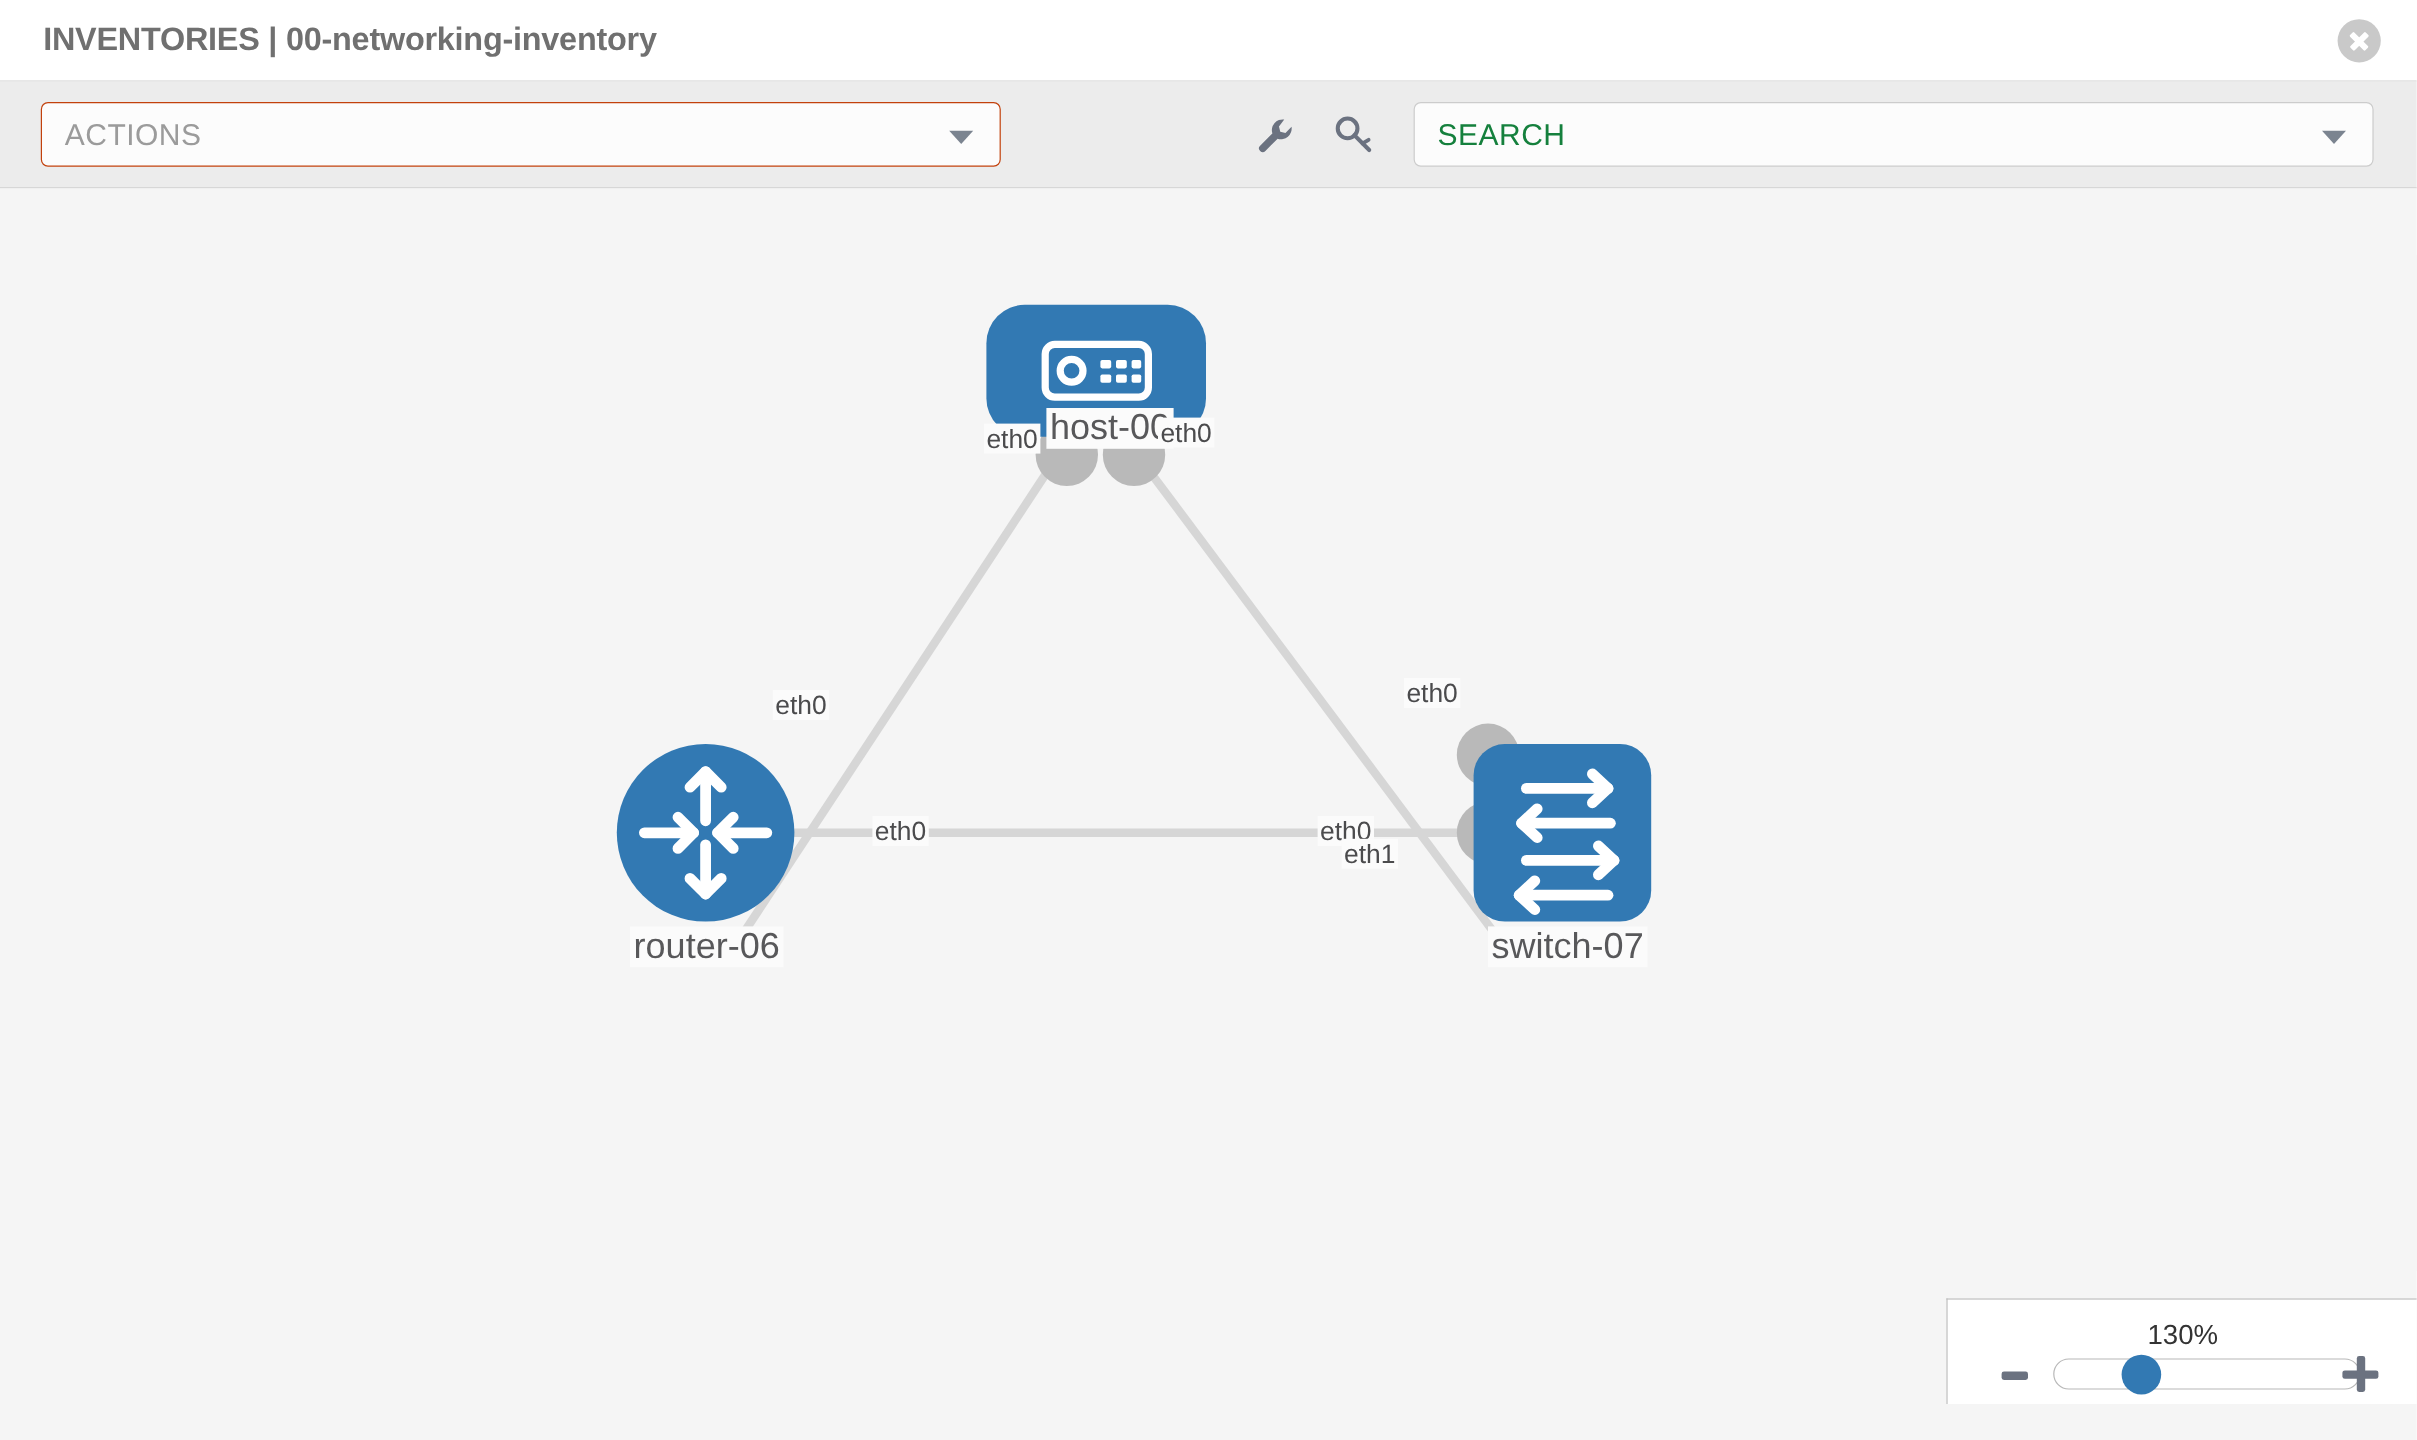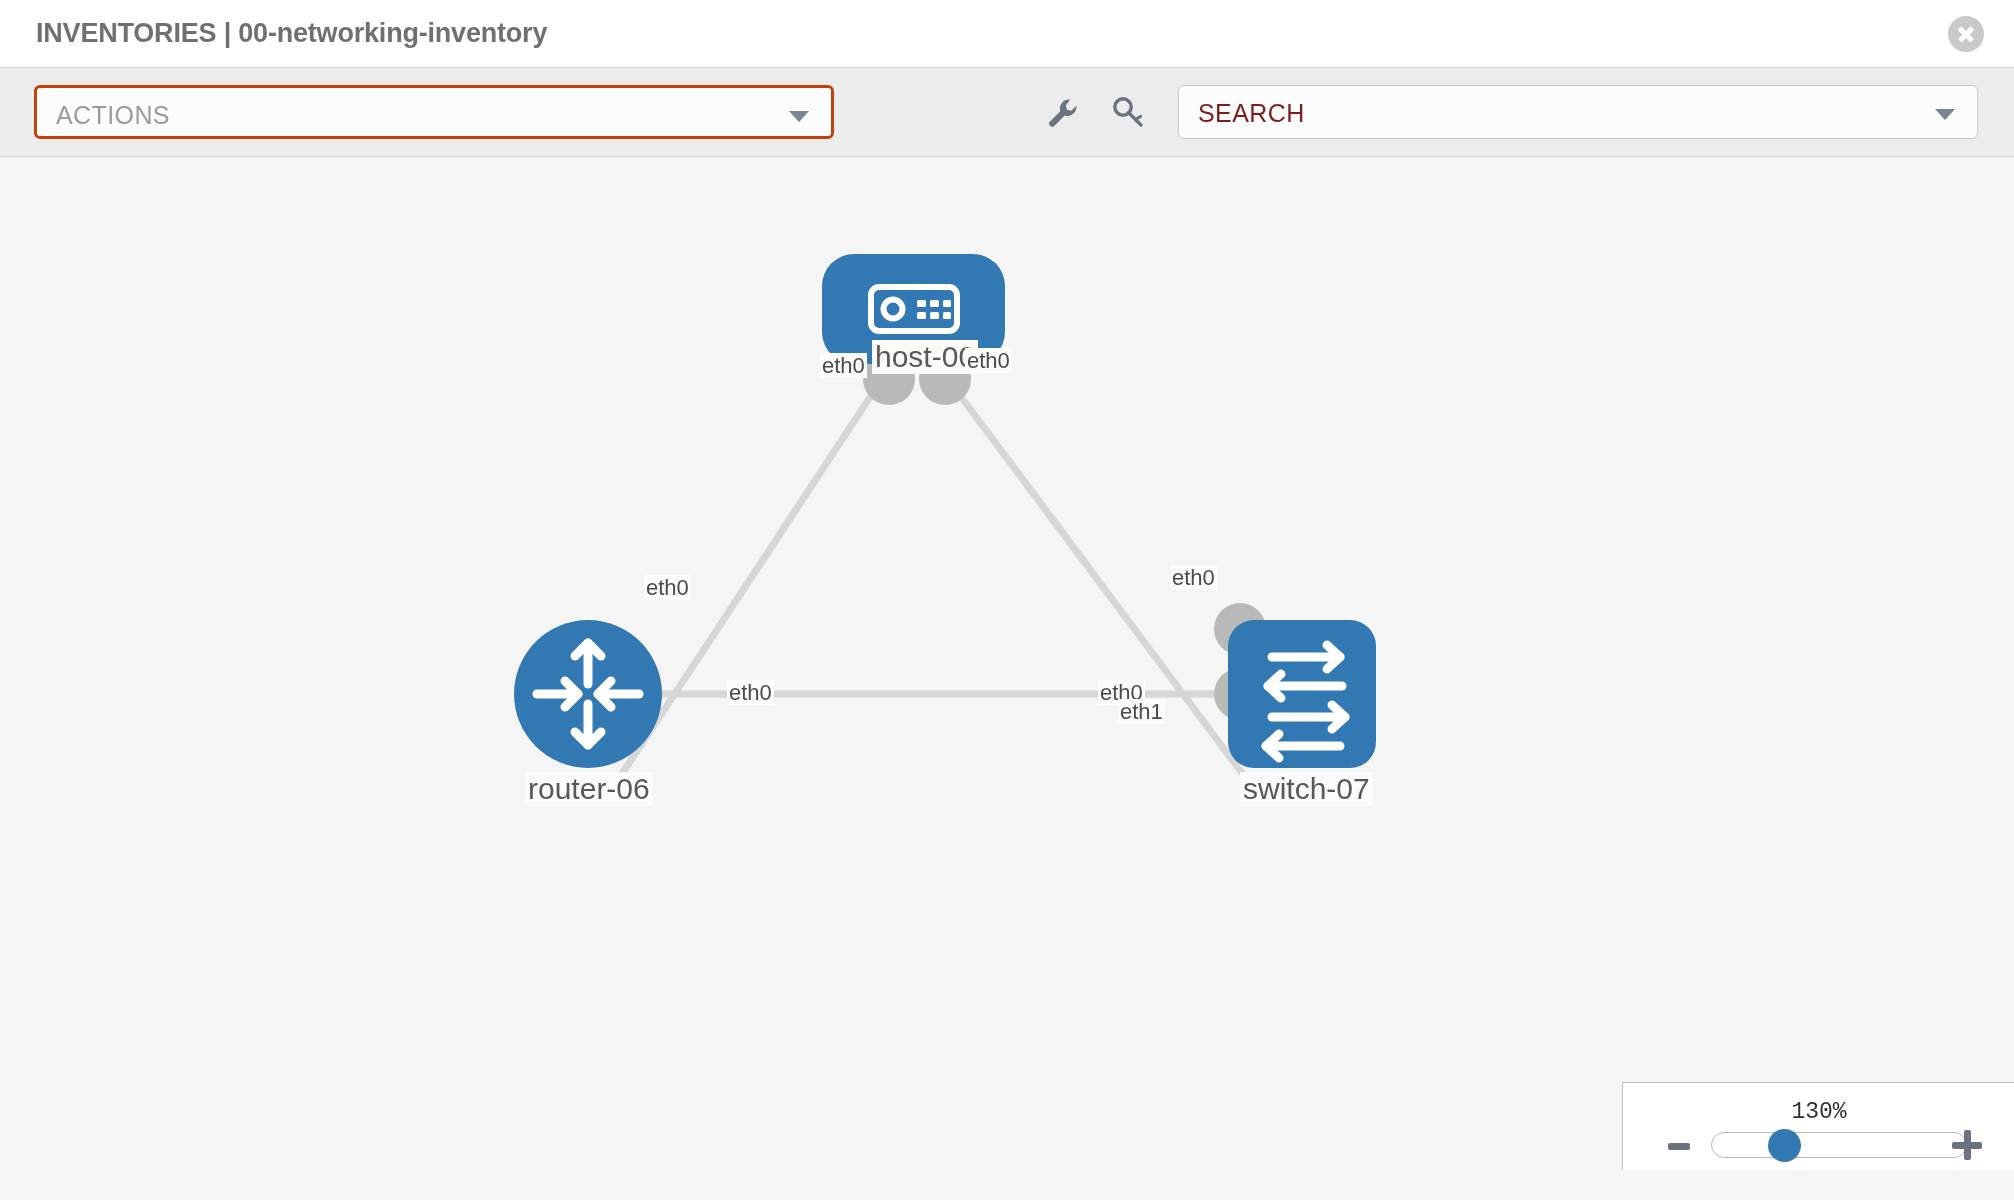--- a/index.html
+++ b/index.html
@@ -76,21 +76,21 @@
     border-bottom: 1px solid #d2d2d2;
     box-sizing: border-box;
   }
   .actions-select {
     position: absolute;
     left: 34px;
     top: 17px;
     width: 800px;
     height: 54px;
     background: #fcfcfc;
-    border: 3px solid #c2410c;
+    border: 1px solid #c2410c;
     border-radius: 6px;
     box-sizing: border-box;
     cursor: pointer;
   }
   .actions-select .sel-label {
     position: absolute;
     left: 19px;
     top: 13px;
     font-size: 25px;
     color: #9b9b9b;
@@ -126,21 +126,21 @@
     border: 1px solid #cccccc;
     border-radius: 6px;
     box-sizing: border-box;
     cursor: text;
   }
   .search-box .sel-label {
     position: absolute;
     left: 19px;
     top: 13px;
     font-size: 25px;
-    color: #7f1d1d;
+    color: #15803d;
     letter-spacing: 0.4px;
   }
 
   
   .canvas {
     position: absolute;
     left: 0; top: 157px;
     width: 2014px;
     height: 1043px;
     background: #f5f5f5;
@@ -178,21 +178,20 @@
     position: absolute;
     left: 1622px;
     top: 1082px;
     width: 392px;
     height: 88px;
     background: #ffffff;
     border: 1px solid #bdbdbd;
     border-right: none;
     border-bottom: none;
     box-sizing: border-box;
-    font-family: Liberation Mono, monospace;
   }
   .zoom-level {
     position: absolute;
     top: 16px;
     left: 0;
     width: 392px;
     text-align: center;
     font-size: 23px;
     color: #333333;
   }

